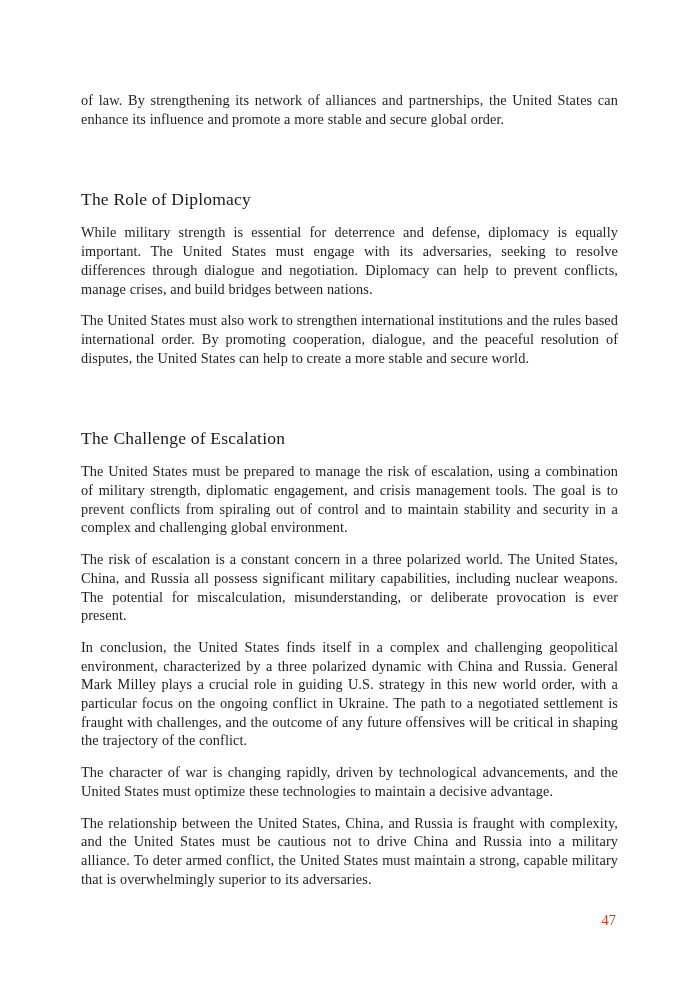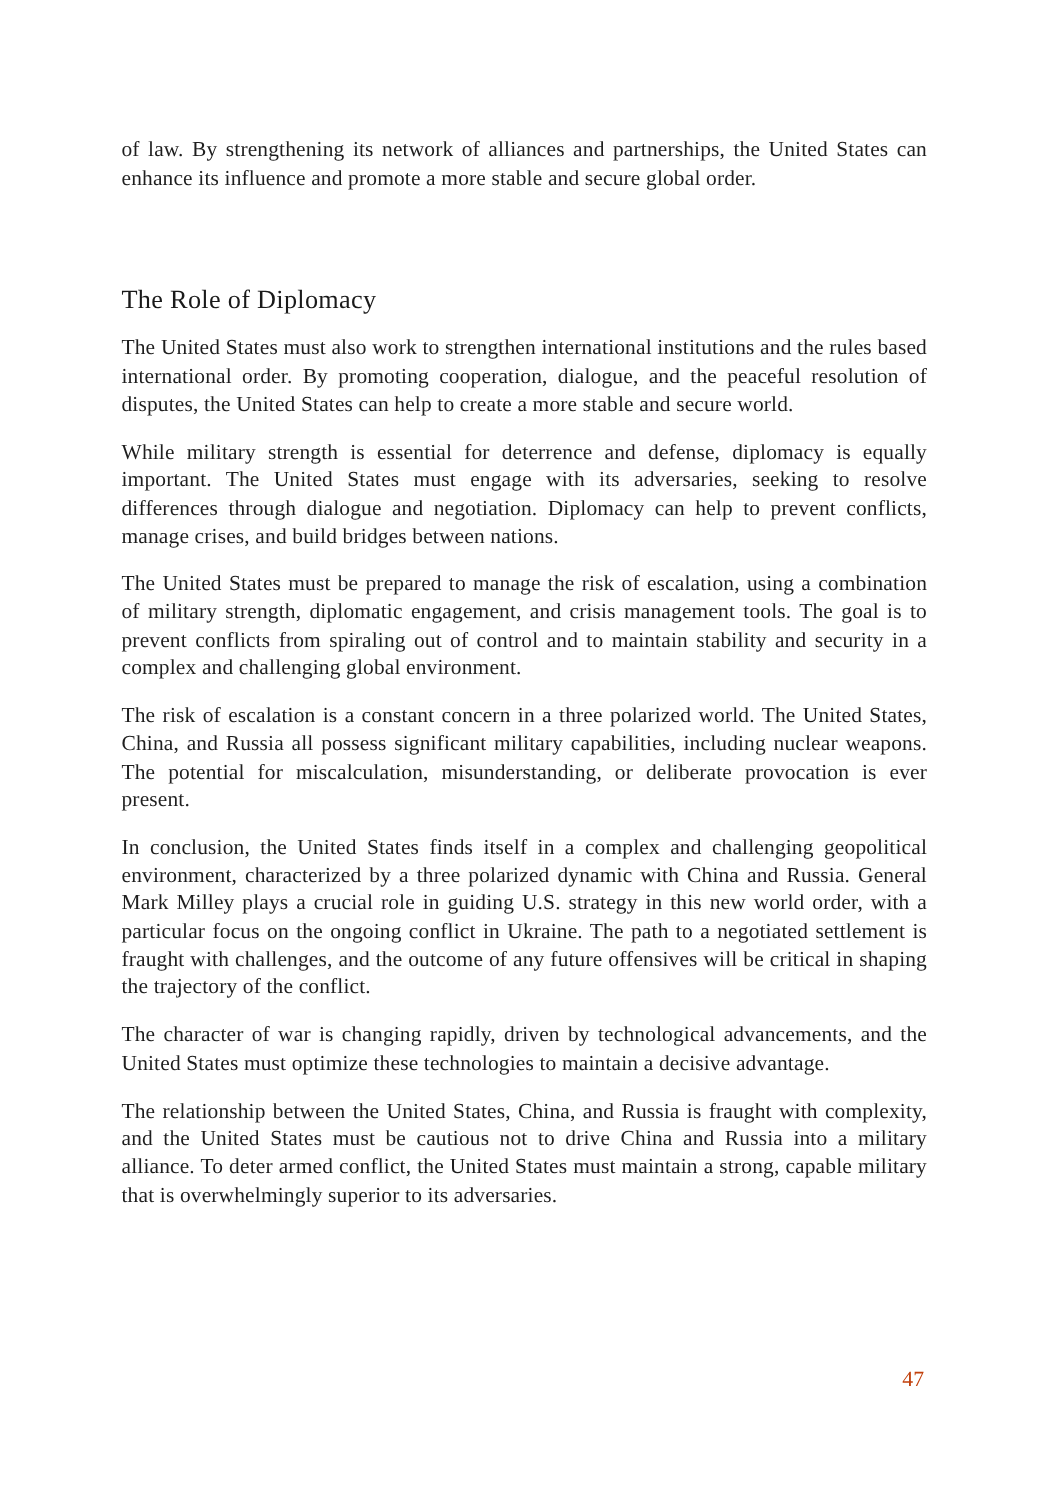--- a/index.html
+++ b/index.html
@@ -54,25 +54,26 @@
 </head>
 <body>
 
 <div class="page">
   <div class="content">
 
     <p class="body-text">of law. By strengthening its network of alliances and partnerships, the United States can enhance its influence and promote a more stable and secure global order.</p>
 
     <section>
       <h2 class="section-heading">The Role of Diplomacy</h2>
+      <p class="body-text">While military strength is essential for deterrence and defense, diplomacy is equally important. The United States must engage with its adversaries, seeking to resolve differences through dialogue and negotiation. Diplomacy can help to prevent conflicts, manage crises, and build bridges between nations.</p>
       <p class="body-text">The United States must also work to strengthen international institutions and the rules based international order. By promoting cooperation, dialogue, and the peaceful resolution of disputes, the United States can help to create a more stable and secure world.</p>
-      <p class="body-text">While military strength is essential for deterrence and defense, diplomacy is equally important. The United States must engage with its adversaries, seeking to resolve differences through dialogue and negotiation. Diplomacy can help to prevent conflicts, manage crises, and build bridges between nations.</p>
     </section>
 
     <section>
+      <h2 class="section-heading">The Challenge of Escalation</h2>
       <p class="body-text">The United States must be prepared to manage the risk of escalation, using a combination of military strength, diplomatic engagement, and crisis management tools. The goal is to prevent conflicts from spiraling out of control and to maintain stability and security in a complex and challenging global environment.</p>
       <p class="body-text">The risk of escalation is a constant concern in a three polarized world. The United States, China, and Russia all possess significant military capabilities, including nuclear weapons. The potential for miscalculation, misunderstanding, or deliberate provocation is ever present.</p>
       <p class="body-text">In conclusion, the United States finds itself in a complex and challenging geopolitical environment, characterized by a three polarized dynamic with China and Russia. General Mark Milley plays a crucial role in guiding U.S. strategy in this new world order, with a particular focus on the ongoing conflict in Ukraine. The path to a negotiated settlement is fraught with challenges, and the outcome of any future offensives will be critical in shaping the trajectory of the conflict.</p>
       <p class="body-text">The character of war is changing rapidly, driven by technological advancements, and the United States must optimize these technologies to maintain a decisive advantage.</p>
       <p class="body-text">The relationship between the United States, China, and Russia is fraught with complexity, and the United States must be cautious not to drive China and Russia into a military alliance. To deter armed conflict, the United States must maintain a strong, capable military that is overwhelmingly superior to its adversaries.</p>
     </section>
 
   </div>
 
   <div class="page-number">47</div>

